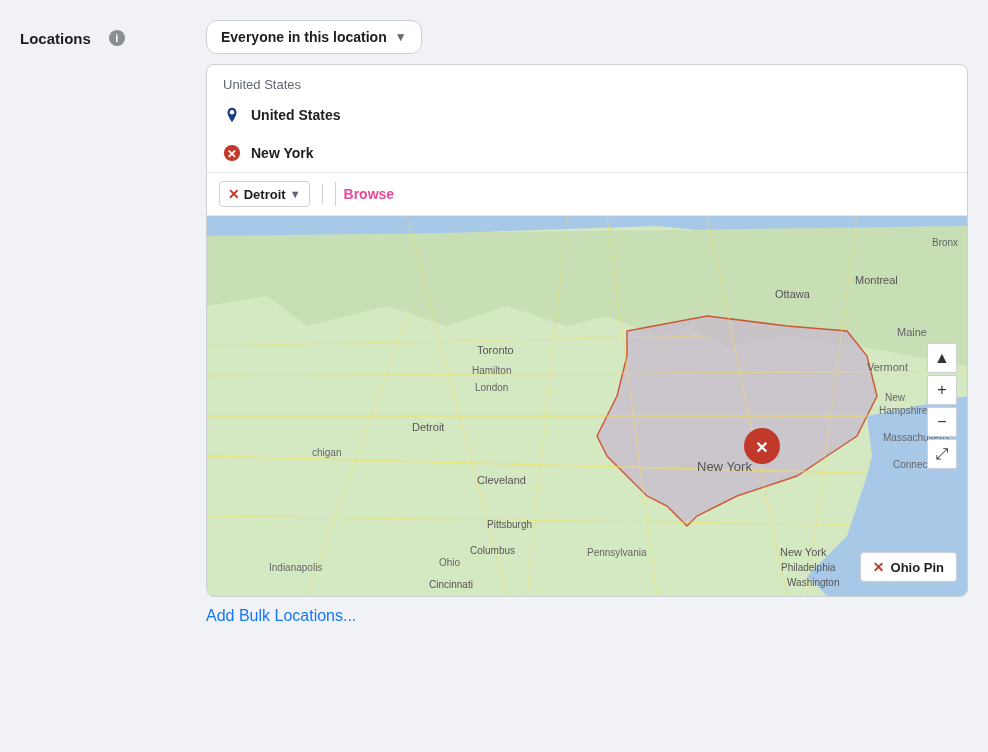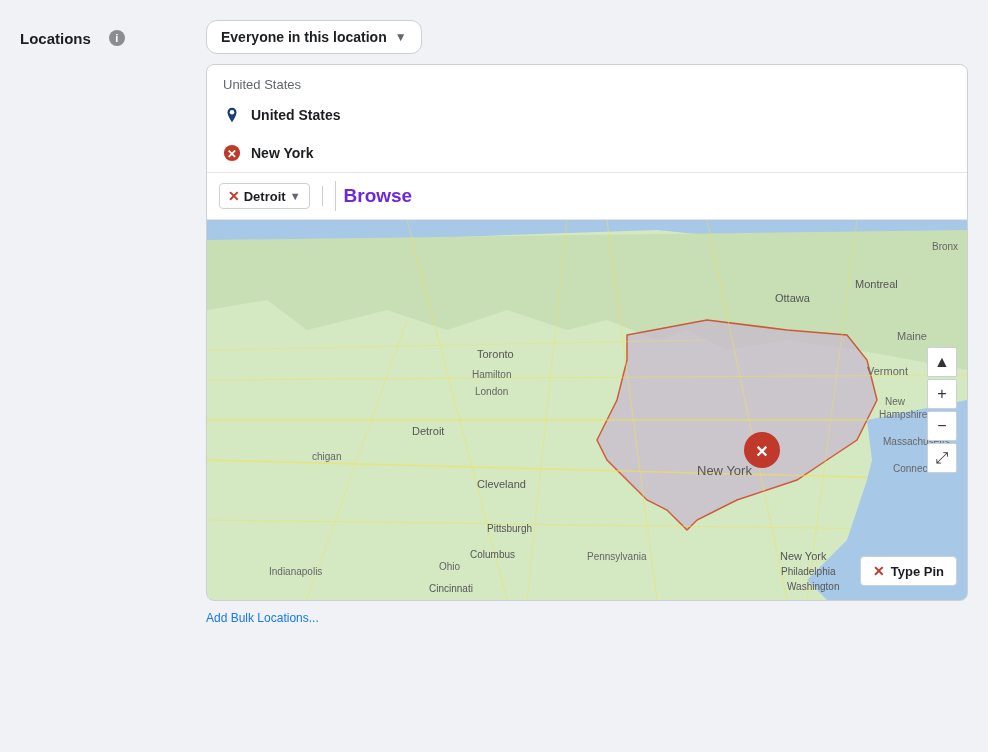--- a/index.html
+++ b/index.html
@@ -140,23 +140,23 @@
     }
     .location-input {
       flex: 1;
       border: none;
       outline: none;
       font-size: 14px;
       color: #606770;
       background: transparent;
     }
     .browse-btn {
-      font-size: 19px;
-      font-weight: 600;
-      color: #6d28d9;
+      font-size: 14px;
+      font-weight: 600;
+      color: #ec4899;
       cursor: pointer;
       padding: 4px 8px;
       border-left: 1px solid #ccd0d5;
       background: none;
       border-top: none;
       border-right: none;
       border-bottom: none;
     }
     .map-container {
       position: relative;
@@ -212,21 +212,21 @@
       color: #1c1e21;
     }
     .drop-pin-x {
       color: #c0392b;
       font-size: 14px;
     }
     .add-bulk-link {
       display: inline-block;
       margin-top: 10px;
       color: #1877f2;
-      font-size: 12px;
+      font-size: 16px;
       cursor: pointer;
       text-decoration: none;
     }
   </style>
 </head>
 <body>
 
 <div class="page-container">
   <div class="locations-row">
 
@@ -341,21 +341,21 @@
           <div class="map-controls">
             <button class="map-ctrl-btn">▲</button>
             <button class="map-ctrl-btn">+</button>
             <button class="map-ctrl-btn">−</button>
             <button class="map-ctrl-btn">⤢</button>
           </div>
 
           
           <button class="drop-pin-btn">
             <span class="drop-pin-x">✕</span>
-            <span>Type Pin</span>
+            <span>Ohio Pin</span>
           </button>
         </div>
 
       </div>
 
       <a class="add-bulk-link" href="#">Add Bulk Locations...</a>
 
     </div>
   </div>
 </div>

